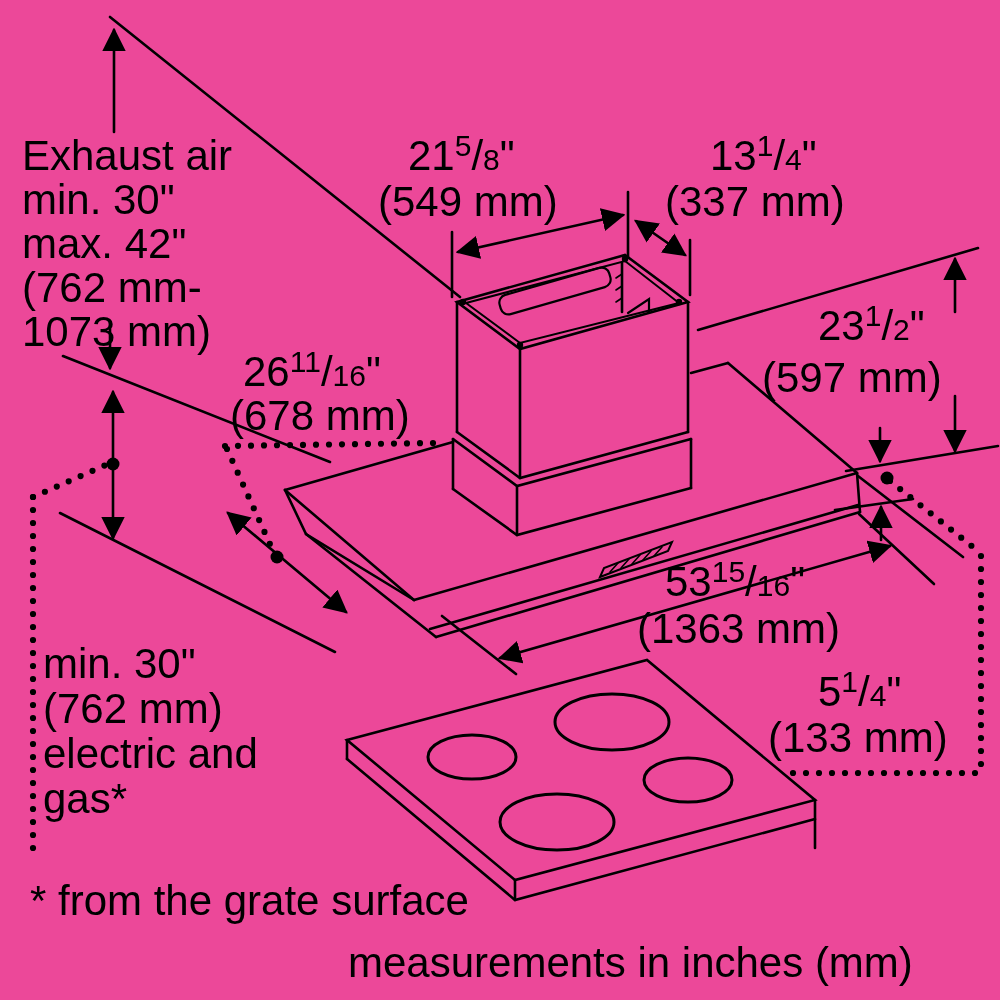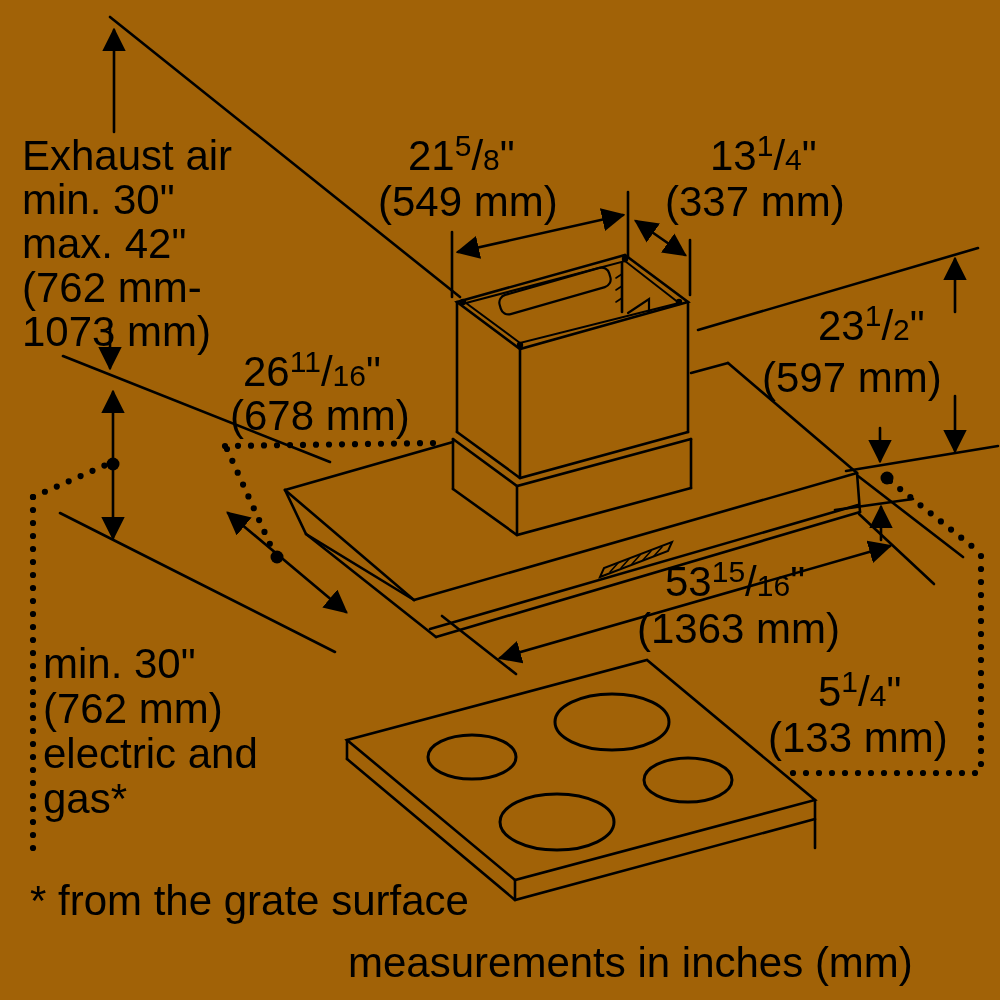--- a/index.html
+++ b/index.html
@@ -1,16 +1,16 @@
 <!DOCTYPE html>
 <html><head>
 <meta charset="utf-8">
 <style>
   html,body{margin:0;padding:0;background:#ffffff;}
-  #canvas{position:relative;width:1000px;height:1000px;background:#a16207;overflow:hidden;}
+  #canvas{position:relative;width:1000px;height:1000px;background:#ec4899;overflow:hidden;}
   svg{position:absolute;left:0;top:0;}
   .ln{stroke:#000;stroke-width:2.6;fill:none;stroke-linecap:round;}
   .thin{stroke:#000;stroke-width:1.6;fill:none;}
   .dotl{stroke:#000;stroke-width:6.2;fill:none;stroke-linecap:round;stroke-dasharray:0 13;}
   .txt{font-family:"Liberation Sans","DejaVu Sans",sans-serif;font-size:42px;fill:#000;stroke:none;}
   .fr{font-size:30px;}
   .dotpt{fill:#000;stroke:none;}
 </style>
 </head>
 <body>

